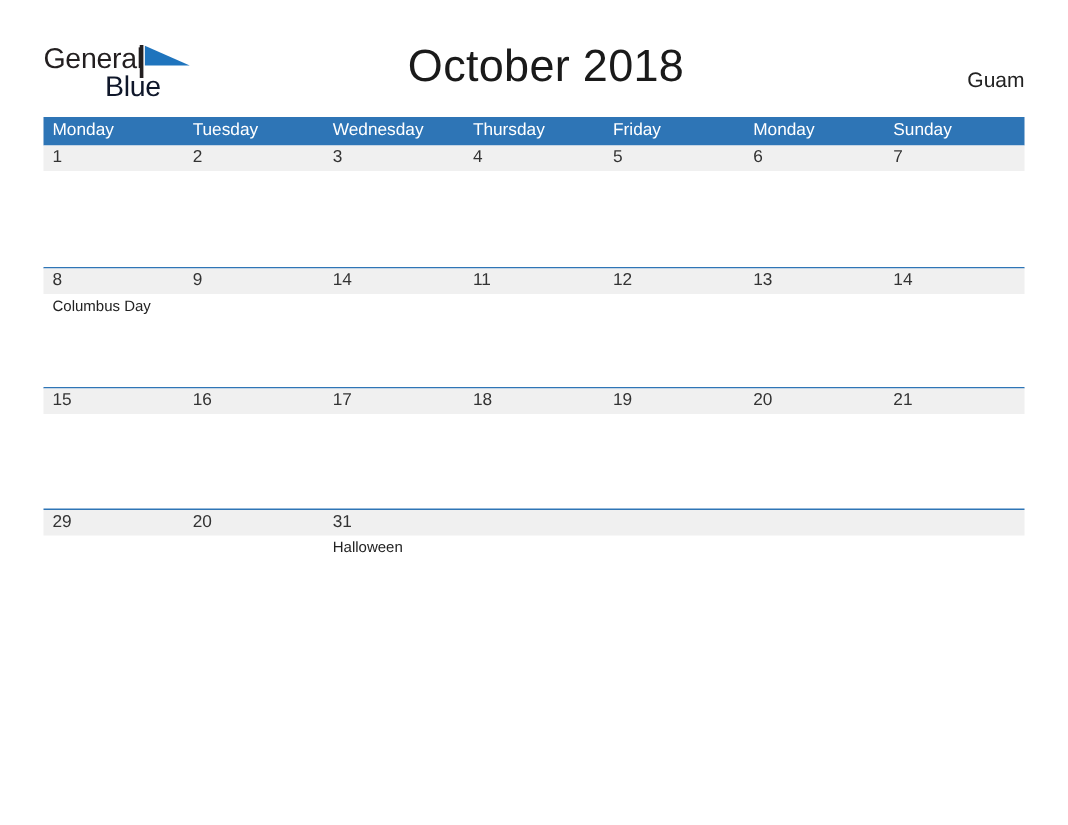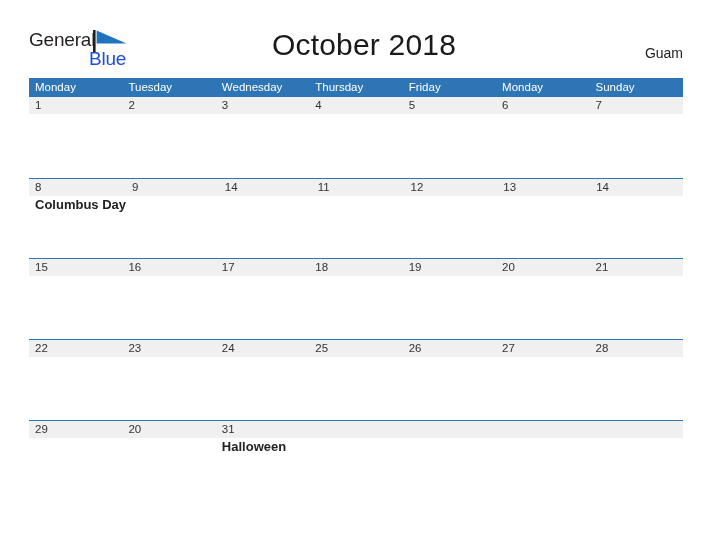--- a/index.html
+++ b/index.html
@@ -48,23 +48,22 @@
     top: 0px;
     width: 36px;
     height: 22px;
   }
   .logo-blue {
     position: absolute;
     left: 41px;
     top: 19px;
     font-size: 19px;
     letter-spacing: -0.2px;
-    color: #1d4ed8;
+    color: #0f172a;
     font-family: "Liberation Sans", sans-serif;
-    margin-left: 19px;
   }
 
   .cal-title {
     position: absolute;
     left: 16px;
     right: 0;
     top: 28px;
     text-align: center;
     font-size: 30px;
     font-weight: normal;
@@ -144,25 +143,24 @@
   }
   .day-number:empty {
     height: 17px;
   }
   .day-events {
     position: relative;
     z-index: 2;
     margin-top: 3px;
   }
   .day-event {
-    font-size: 13px;
+    font-size: 10px;
     line-height: 12px;
     color: #222222;
     white-space: nowrap;
-    font-weight: bold;
   }
 </style>
 </head>
 <body>
 
 <div class="page-header">
 
   <div class="logo">
     <span class="logo-general">General</span>
     <span class="logo-flag">
@@ -268,46 +266,20 @@
           </div>
           <div class="day-cell">
             <span class="day-number">21</span>
           </div>
         </div>
       </div>
       <div class="week-row">
         <div class="date-band"></div>
         <div class="day-cells">
           <div class="day-cell">
-            <span class="day-number">22</span>
-          </div>
-          <div class="day-cell">
-            <span class="day-number">23</span>
-          </div>
-          <div class="day-cell">
-            <span class="day-number">24</span>
-          </div>
-          <div class="day-cell">
-            <span class="day-number">25</span>
-          </div>
-          <div class="day-cell">
-            <span class="day-number">26</span>
-          </div>
-          <div class="day-cell">
-            <span class="day-number">27</span>
-          </div>
-          <div class="day-cell">
-            <span class="day-number">28</span>
-          </div>
-        </div>
-      </div>
-      <div class="week-row">
-        <div class="date-band"></div>
-        <div class="day-cells">
-          <div class="day-cell">
             <span class="day-number">29</span>
           </div>
           <div class="day-cell">
             <span class="day-number">20</span>
           </div>
           <div class="day-cell">
             <span class="day-number">31</span>
             <div class="day-events">
               <div class="day-event">Halloween</div>
             </div>

